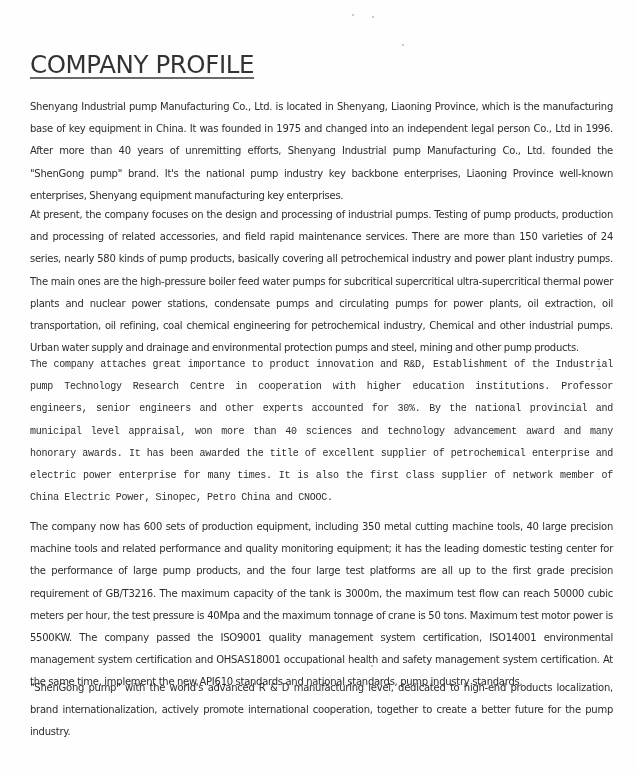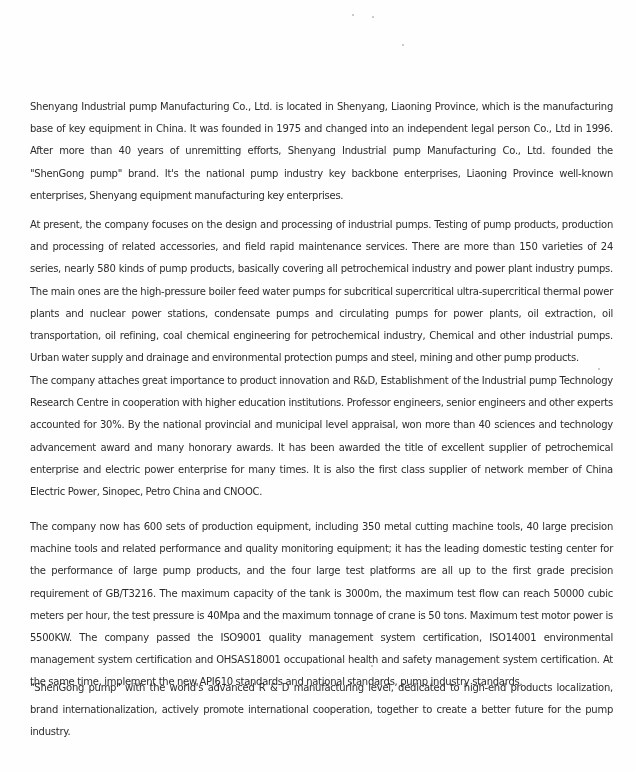--- a/index.html
+++ b/index.html
@@ -42,35 +42,36 @@
       width: 583px;
       font-size: 10px;
       line-height: 22.2px;
       text-align: justify;
       color: #2c2c2c;
       letter-spacing: -0.25px;
       word-spacing: -0.3px;
       margin: 0;
     }
     .p1 { top: 96px; }
-    .p2 { top: 214px; }
-    .p3 { top: 370px; }
+    .p2 { top: 204px; }
+    .p3 { top: 354px; font-family: Liberation Mono, monospace; }
     .p4 { top: 516px; }
     .p5 { top: 677px; }
     .speck {
       position: absolute;
       width: 2px; height: 2px;
       background: #b8b8b8;
       border-radius: 1px;
     }
   </style>
 </head>
 <body>
 
 <div class="page">
+  <h1 class="title">COMPANY PROFILE</h1>
 
   <p class="body-text p1">Shenyang Industrial pump Manufacturing Co., Ltd. is located in Shenyang, Liaoning Province, which is the manufacturing base of key equipment in China. It was founded in 1975 and changed into an independent legal person Co., Ltd in 1996. After more than 40 years of unremitting efforts, Shenyang Industrial pump Manufacturing Co., Ltd. founded the "ShenGong pump" brand. It's the national pump industry key backbone enterprises, Liaoning Province well-known enterprises, Shenyang equipment manufacturing key enterprises.</p>
   <p class="body-text p2">At present, the company focuses on the design and processing of industrial pumps. Testing of pump products, production and processing of related accessories, and field rapid maintenance services. There are more than 150 varieties of 24 series, nearly 580 kinds of pump products, basically covering all petrochemical industry and power plant industry pumps. The main ones are the high-pressure boiler feed water pumps for subcritical supercritical ultra-supercritical thermal power plants and nuclear power stations, condensate pumps and circulating pumps for power plants, oil extraction, oil transportation, oil refining, coal chemical engineering for petrochemical industry, Chemical and other industrial pumps. Urban water supply and drainage and environmental protection pumps and steel, mining and other pump products.</p>
   <p class="body-text p3">The company attaches great importance to product innovation and R&amp;D, Establishment of the Industrial pump Technology Research Centre in cooperation with higher education institutions. Professor engineers, senior engineers and other experts accounted for 30%. By the national provincial and municipal level appraisal, won more than 40 sciences and technology advancement award and many honorary awards. It has been awarded the title of excellent supplier of petrochemical enterprise and electric power enterprise for many times. It is also the first class supplier of network member of China Electric Power, Sinopec, Petro China and CNOOC.</p>
   <p class="body-text p4">The company now has 600 sets of production equipment, including 350 metal cutting machine tools, 40 large precision machine tools and related performance and quality monitoring equipment; it has the leading domestic testing center for the performance of large pump products, and the four large test platforms are all up to the first grade precision requirement of GB/T3216. The maximum capacity of the tank is 3000m, the maximum test flow can reach 50000 cubic meters per hour, the test pressure is 40Mpa and the maximum tonnage of crane is 50 tons. Maximum test motor power is 5500KW. The company passed the ISO9001 quality management system certification, ISO14001 environmental management system certification and OHSAS18001 occupational health and safety management system certification. At the same time, implement the new API610 standards and national standards, pump industry standards.</p>
   <p class="body-text p5">"ShenGong pump" with the world's advanced R &amp; D manufacturing level, dedicated to high-end products localization, brand internationalization, actively promote international cooperation, together to create a better future for the pump industry.</p>
 
   <span class="speck" style="left:352px;top:14px;"></span>
   <span class="speck" style="left:372px;top:16px;"></span>
   <span class="speck" style="left:402px;top:44px;"></span>

